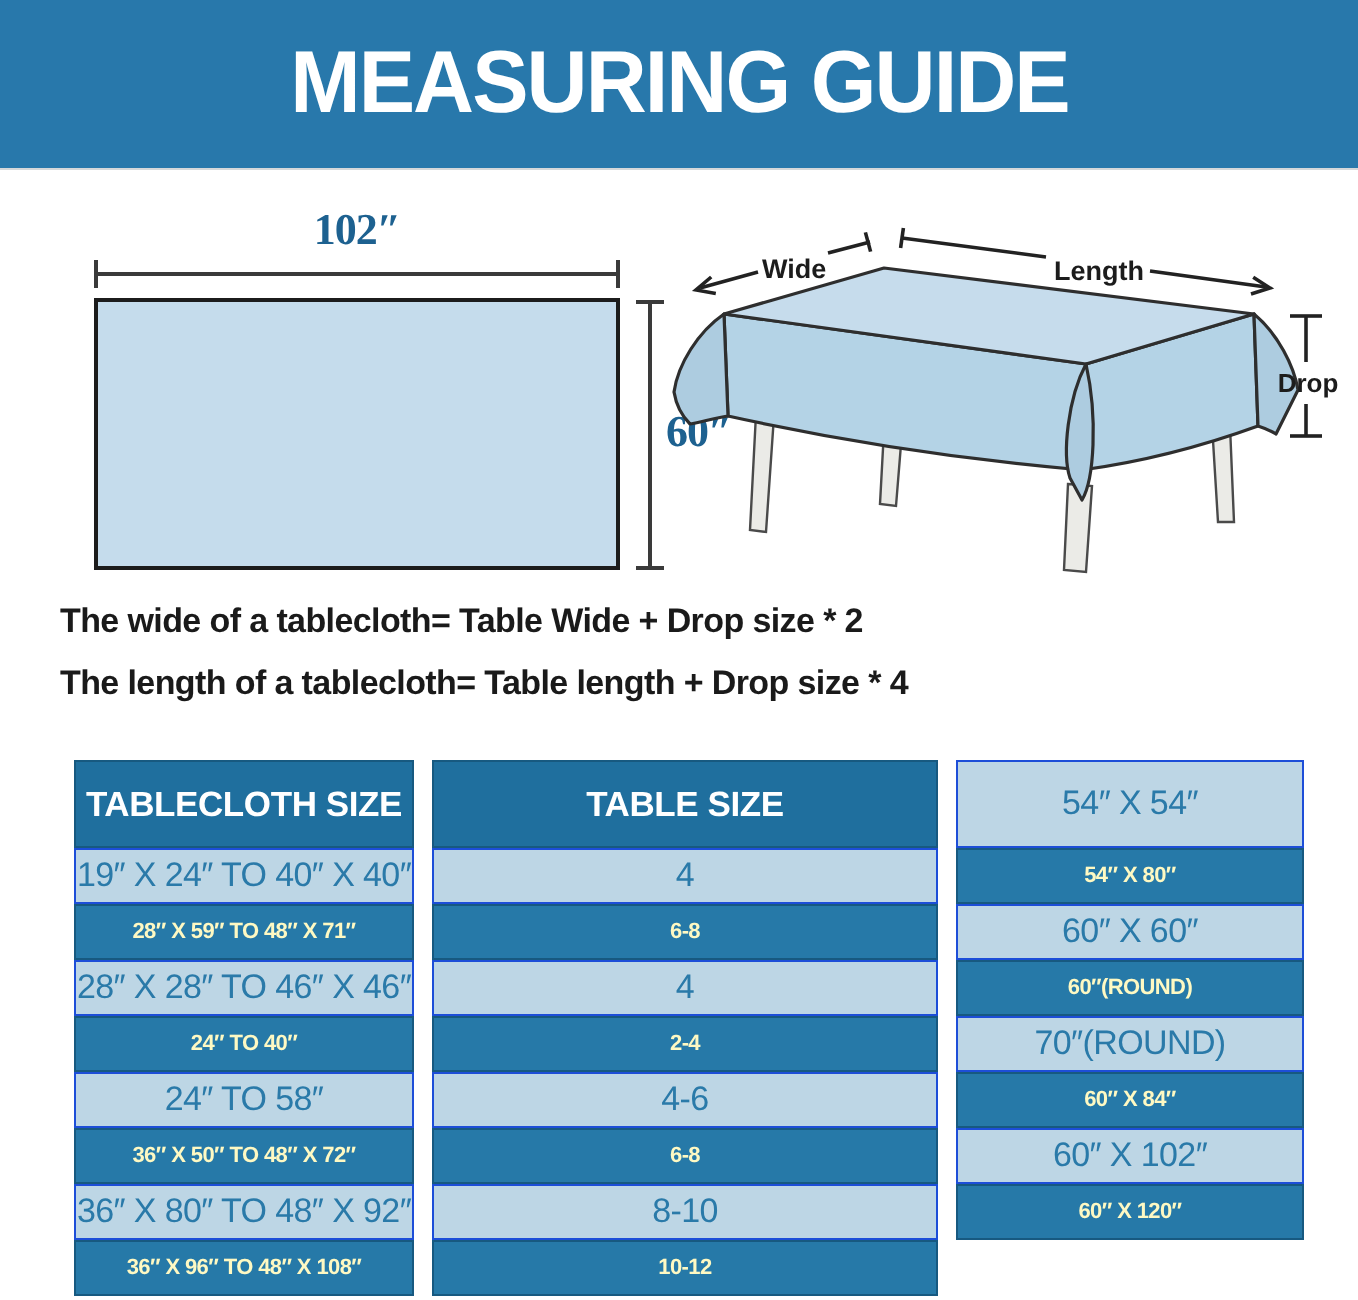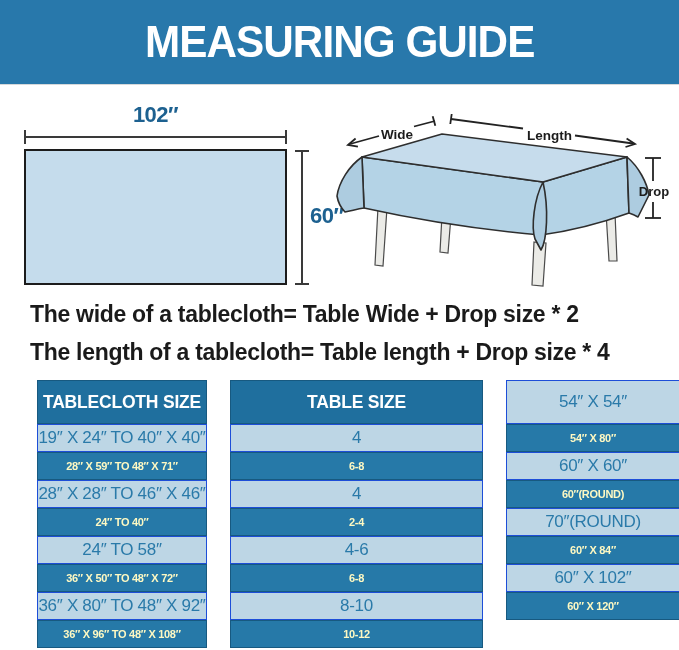--- a/index.html
+++ b/index.html
@@ -12,21 +12,21 @@
   .header-bar{
     position:absolute;left:0;top:0;width:679px;height:84px;
     background:#2878ab;display:flex;align-items:center;justify-content:center;
     border-bottom:1px solid #d5d8da;
   }
   .header-bar h1{
     margin:0;color:#fff;font-size:44px;font-weight:bold;
     letter-spacing:-1px;transform:scaleX(0.96);white-space:nowrap;
   }
   
-  .flat-diagram{position:absolute;left:24px;top:100px;width:315px;height:195px;}
+  .flat-diagram{position:absolute;left:47px;top:100px;width:315px;height:195px;font-family:Liberation Serif, serif;}
   .dim-h-label{
     position:absolute;left:0;top:2px;width:263px;text-align:center;
     font-size:22px;font-weight:bold;color:#1d6190;letter-spacing:-0.5px;
   }
   .dim-h-line{position:absolute;left:0;top:36px;width:263px;height:2px;background:#3a3a3a;}
   .dim-h-line::before,.dim-h-line::after{
     content:"";position:absolute;top:-6px;width:2px;height:14px;background:#3a3a3a;
   }
   .dim-h-line::before{left:0;} .dim-h-line::after{right:0;}
   .flat-rect{
@@ -44,29 +44,29 @@
   }
   
   .table-diagram{position:absolute;left:335px;top:95px;width:344px;height:200px;overflow:visible;}
   .table-diagram svg{overflow:visible;}
   .table-diagram text{
     font-family:"Liberation Sans", sans-serif;font-weight:bold;fill:#1c1c1c;
   }
   
   .formulas{position:absolute;left:30px;top:301px;width:620px;}
   .formulas p{
-    margin:0 0 11px 0;font-size:23px;font-weight:bold;color:#1a1a1a;
+    margin:0 0 11px 0;font-size:17px;font-weight:bold;color:#1a1a1a;
     letter-spacing:-0.3px;white-space:nowrap;
   }
   
   .size-table{
     position:absolute;left:37px;top:380px;width:615px;
     display:grid;grid-template-columns:170px 253px 174px;
     grid-template-rows:44px;grid-auto-rows:28px;
-    column-gap:23px;background:#ffffff;
+    column-gap:9px;background:#ffffff;
   }
   .cell{
     display:flex;align-items:center;justify-content:center;
     white-space:nowrap;letter-spacing:-0.3px;
   }
   .cell.head{
     background:#1f6f9e;color:#ffffff;font-weight:bold;font-size:17.5px;
     border:1px solid #175980;letter-spacing:-0.2px;
   }
   .cell.dark{

